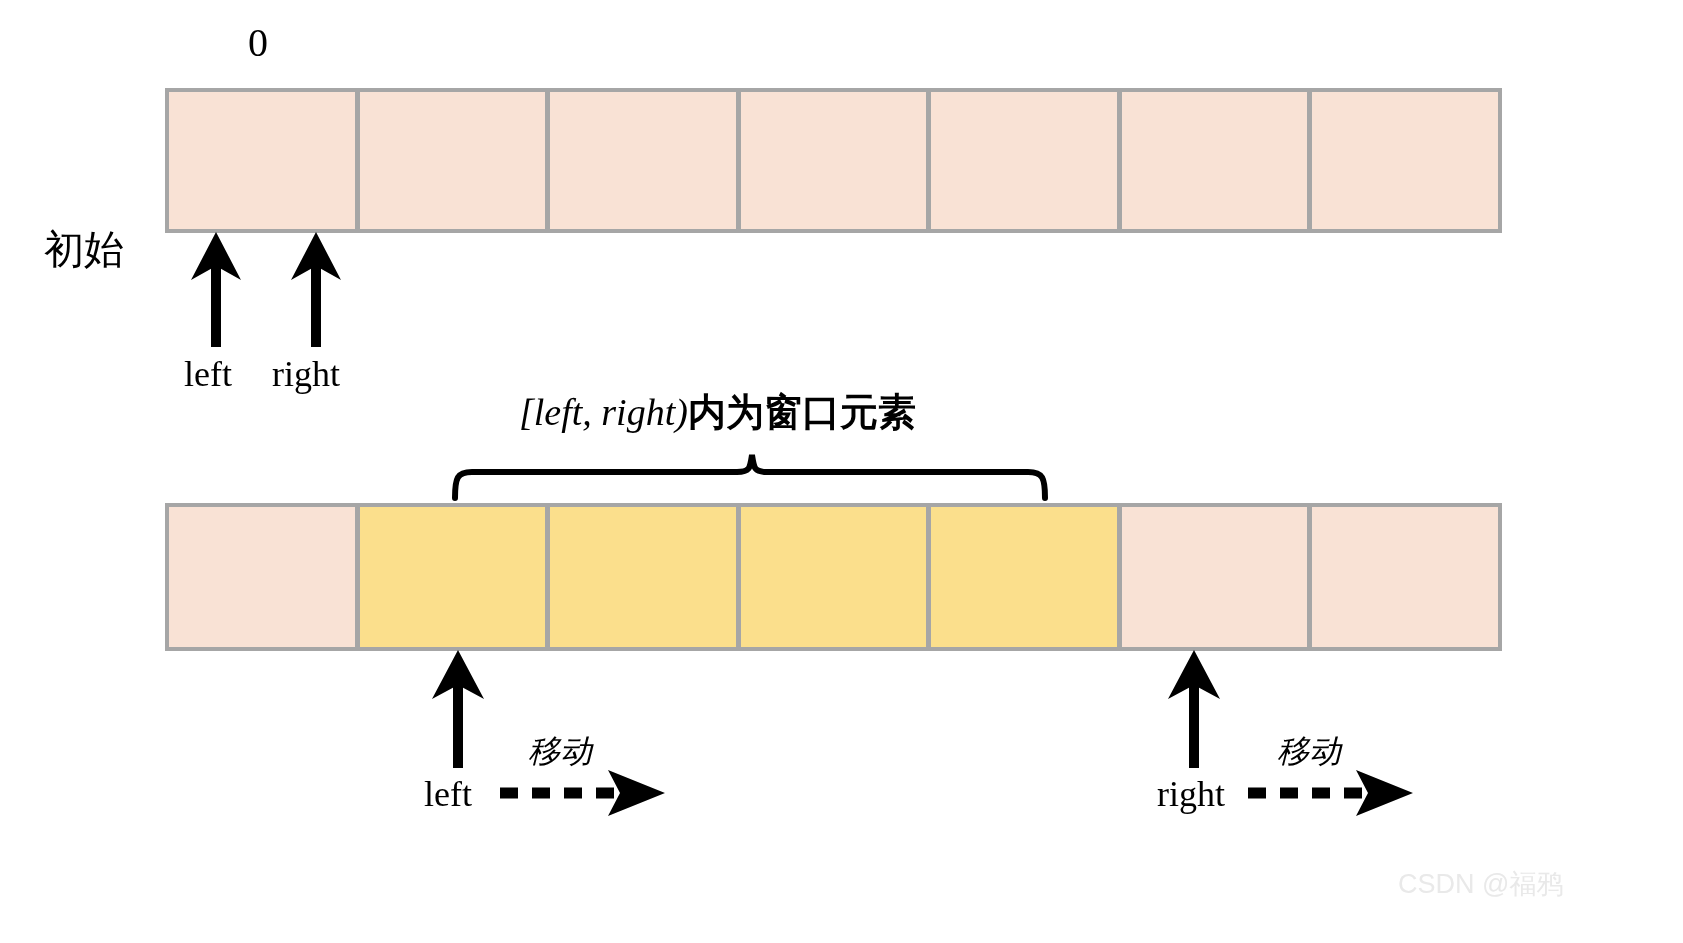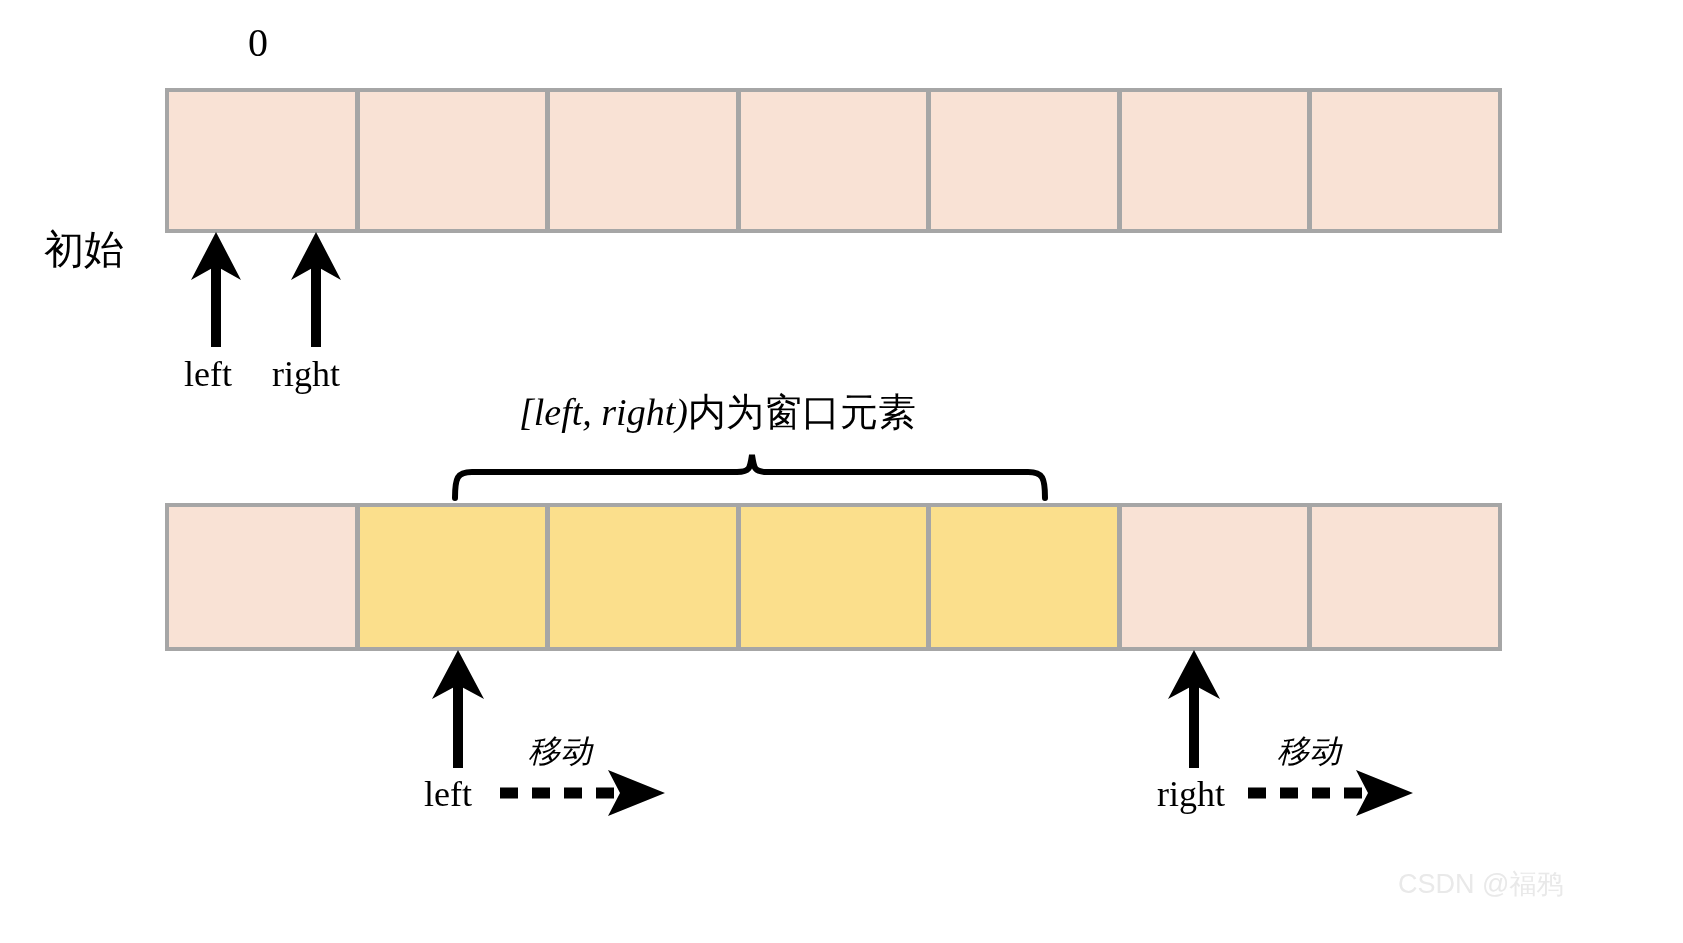--- a/index.html
+++ b/index.html
@@ -38,21 +38,21 @@
   .serif{font-family:"Liberation Serif", serif;}
   .cjk{font-family:"DejaVu Serif", serif;}
 
   #index-zero{left:248px;top:19px;font-size:40px;}
   #stage-initial{left:44px;top:222px;font-size:40px;text-align:center;}
 
   #label-left-top{left:184px;top:353px;font-size:36px;}
   #label-right-top{left:272px;top:353px;font-size:36px;}
 
   #window-caption{left:519px;top:387px;font-size:38px;font-style:italic;}
-  #window-caption .cn{font-style:normal;}
+  #window-caption .cn{font-style:normal;font-weight:bold;}
 
   #label-left-bottom{left:424px;top:773px;font-size:36px;}
   #label-right-bottom{left:1157px;top:773px;font-size:36px;}
 
   #move-left-text{left:528px;top:730px;font-size:32px;font-style:italic;}
   #move-right-text{left:1277px;top:730px;font-size:32px;font-style:italic;}
 
   #watermark{left:1398px;top:866px;font-size:27px;color:#e9e9e9;
              font-family:"Liberation Sans", sans-serif;}
 

